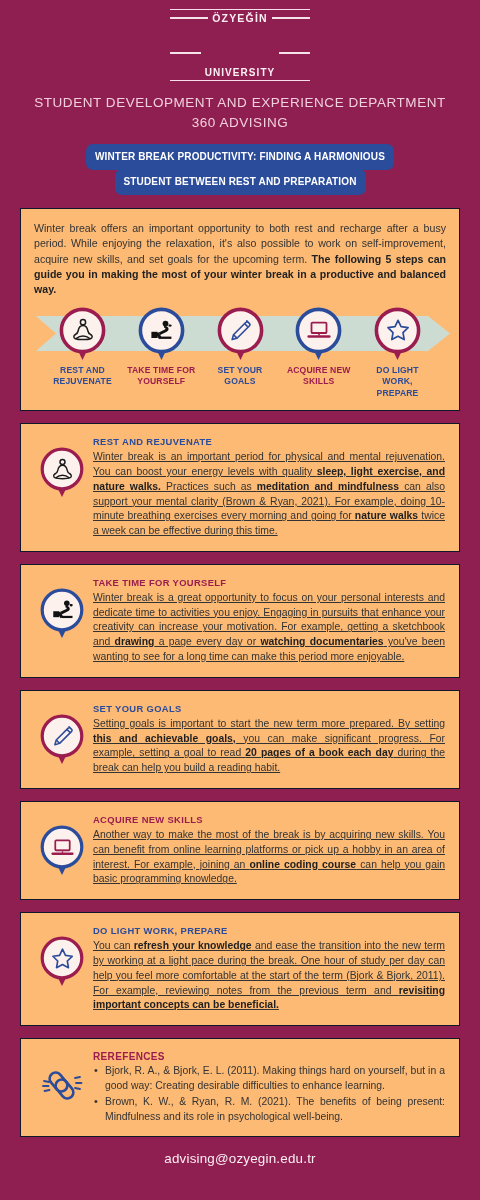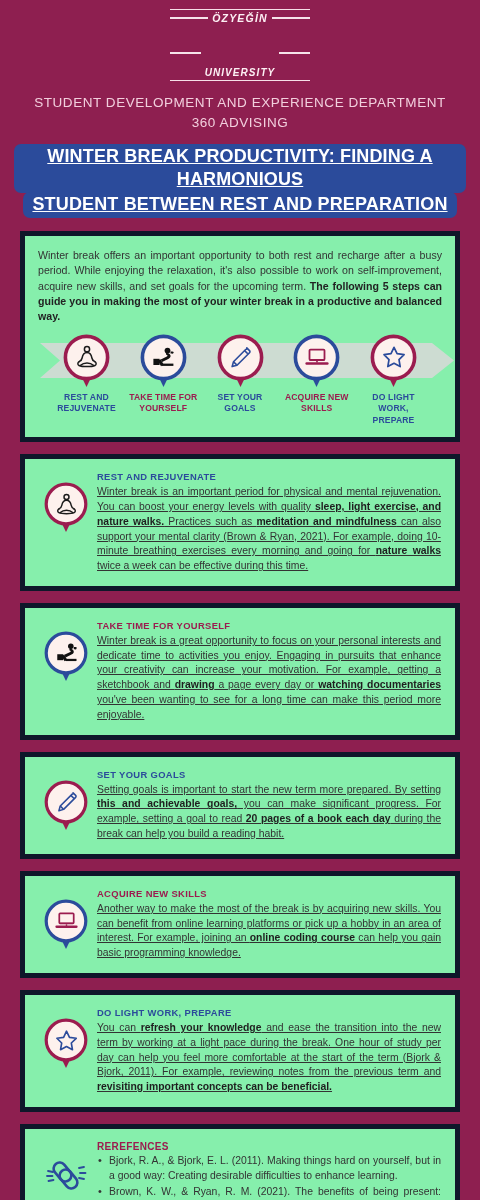--- a/index.html
+++ b/index.html
@@ -46,21 +46,20 @@
     gap: 4px;
     margin: 2px 0;
   }
   .logo-line .bar { flex: 1 1 auto; height: 1.5px; background: #f6e3ea; }
   .logo-line .txt {
     color: #fdf0f4;
     font-size: 10.5px;
     font-weight: 700;
     letter-spacing: 1.2px;
     white-space: nowrap;
-    font-style: italic;
   }
   .logo-line.second .txt { letter-spacing: 1.05px; font-size: 10px; margin-top: 39px; }
 
   
   .dept {
     margin-top: 12px;
     text-align: center;
     color: #f2cfdd;
     font-size: 13.5px;
     letter-spacing: 0.55px;
@@ -73,35 +72,34 @@
   .title-banner {
     margin-top: 12px;
     width: 452px;
     text-align: center;
     line-height: 0;
   }
   .title-banner .tline {
     display: inline-block;
     background: #2b4b9b;
     color: #ffffff;
-    font-size: 18px;
+    font-size: 10px;
     font-weight: 700;
     letter-spacing: 0.15px;
     line-height: 23px;
     padding: 1px 9px 2px 9px;
     border-radius: 7px;
     margin-bottom: -1px;
-    text-decoration: underline;
   }
 
   
   .card {
     width: 440px;
-    background: #86efac;
-    border: 5px solid #0f172a;
+    background: #fdba74;
+    border: 1px solid #0f172a;
     margin-top: 12px;
     position: relative;
   }
 
   
   .intro-card { padding: 12px 13px 0 13px; margin-top: 14px; }
   .intro-text {
     font-size: 10.6px;
     line-height: 15.3px;
     text-align: justify;

